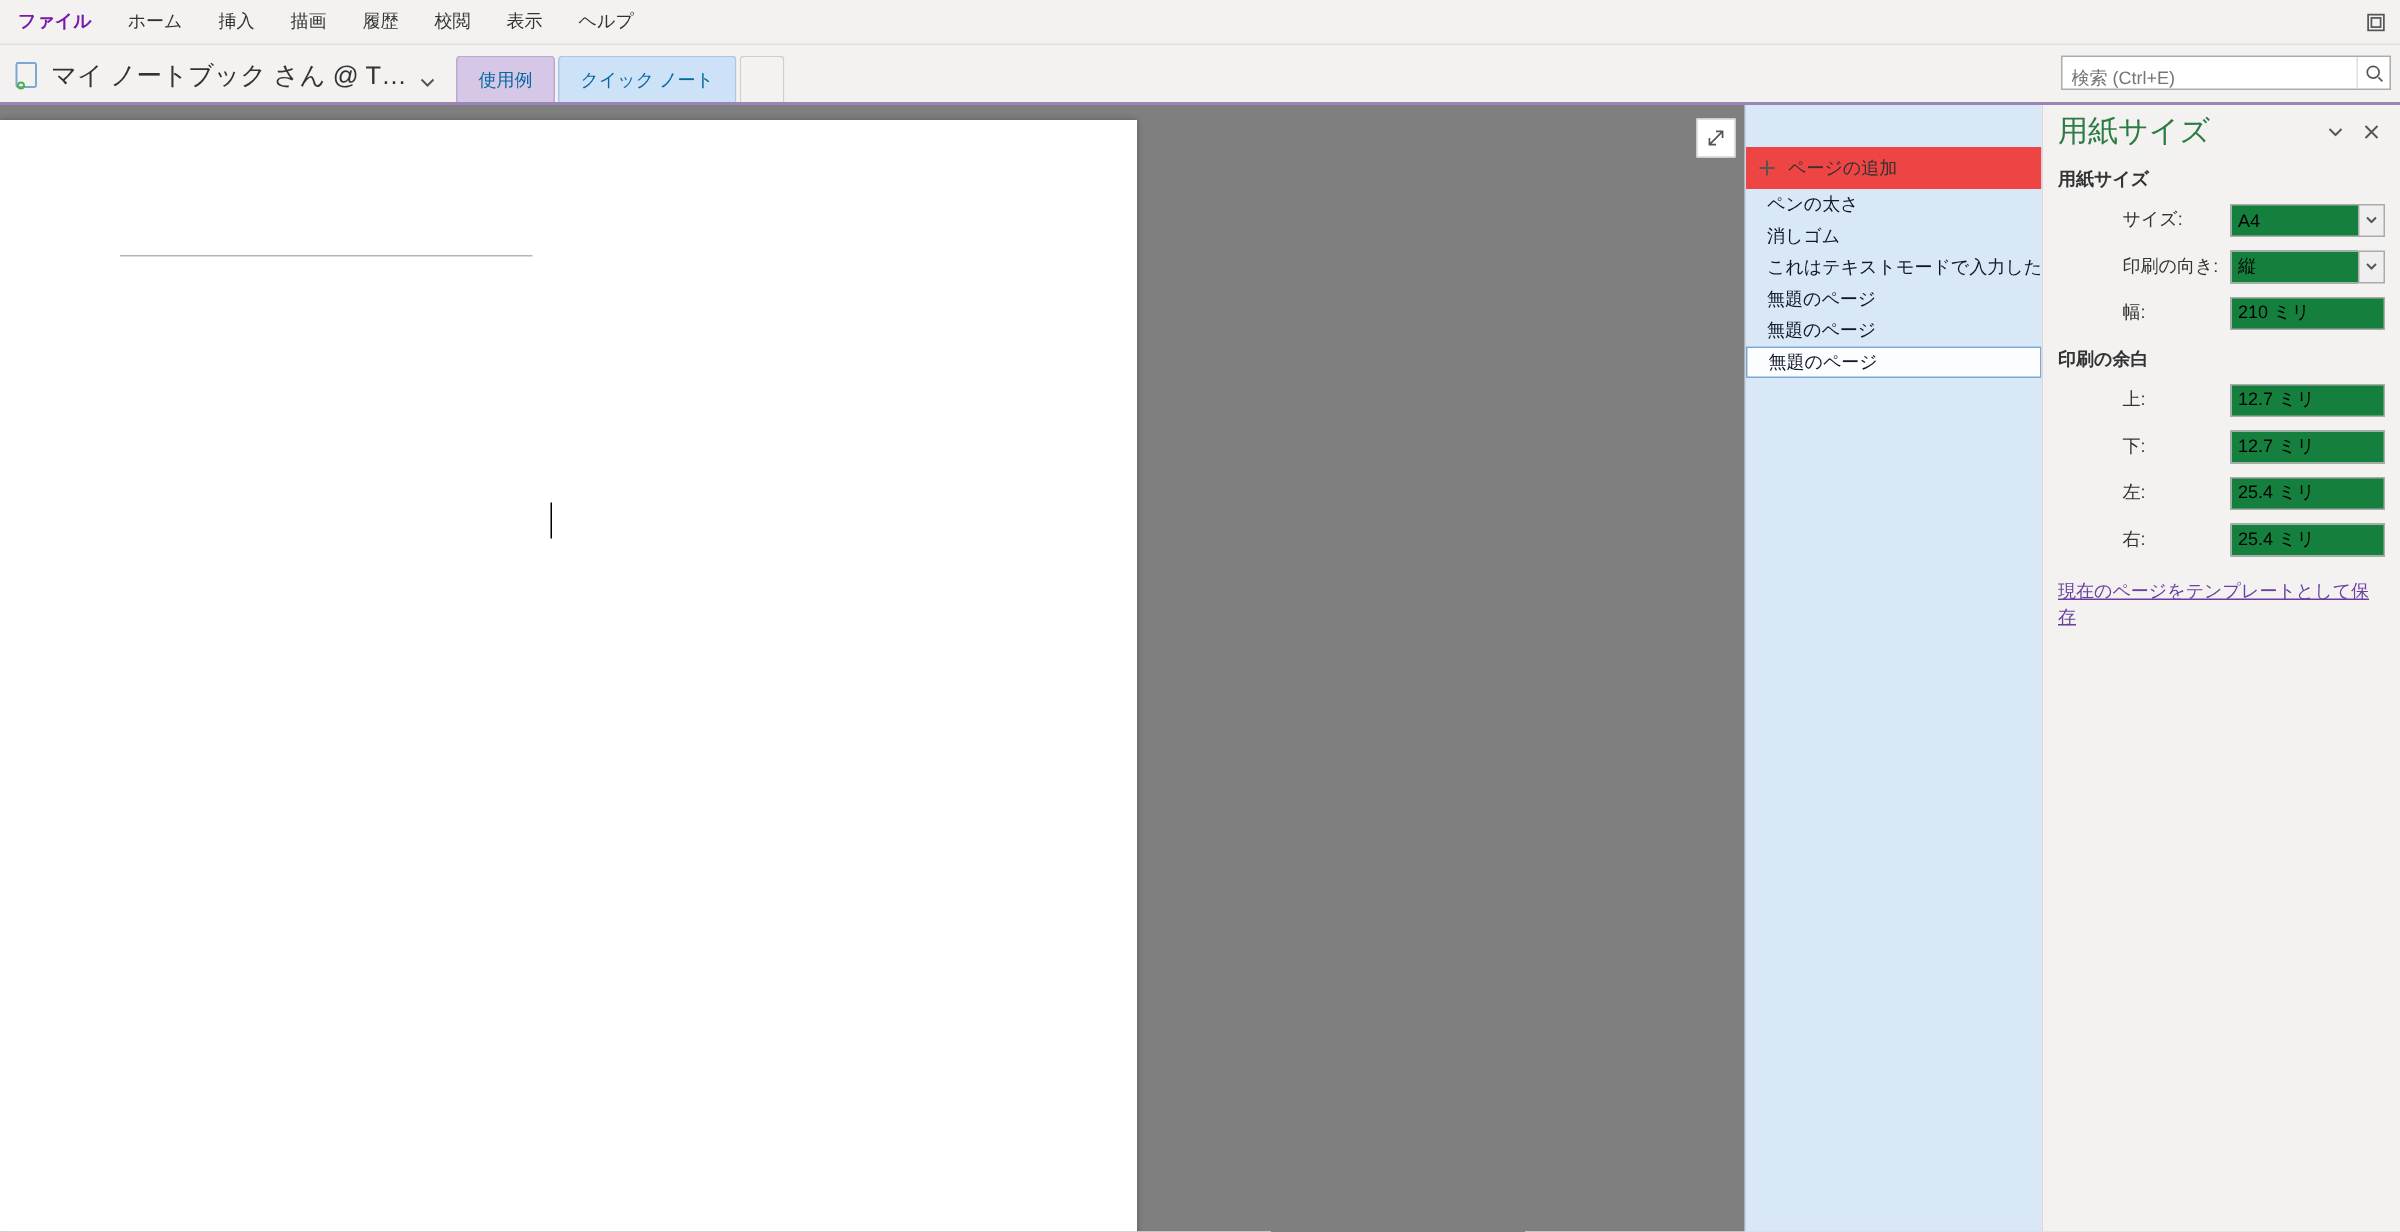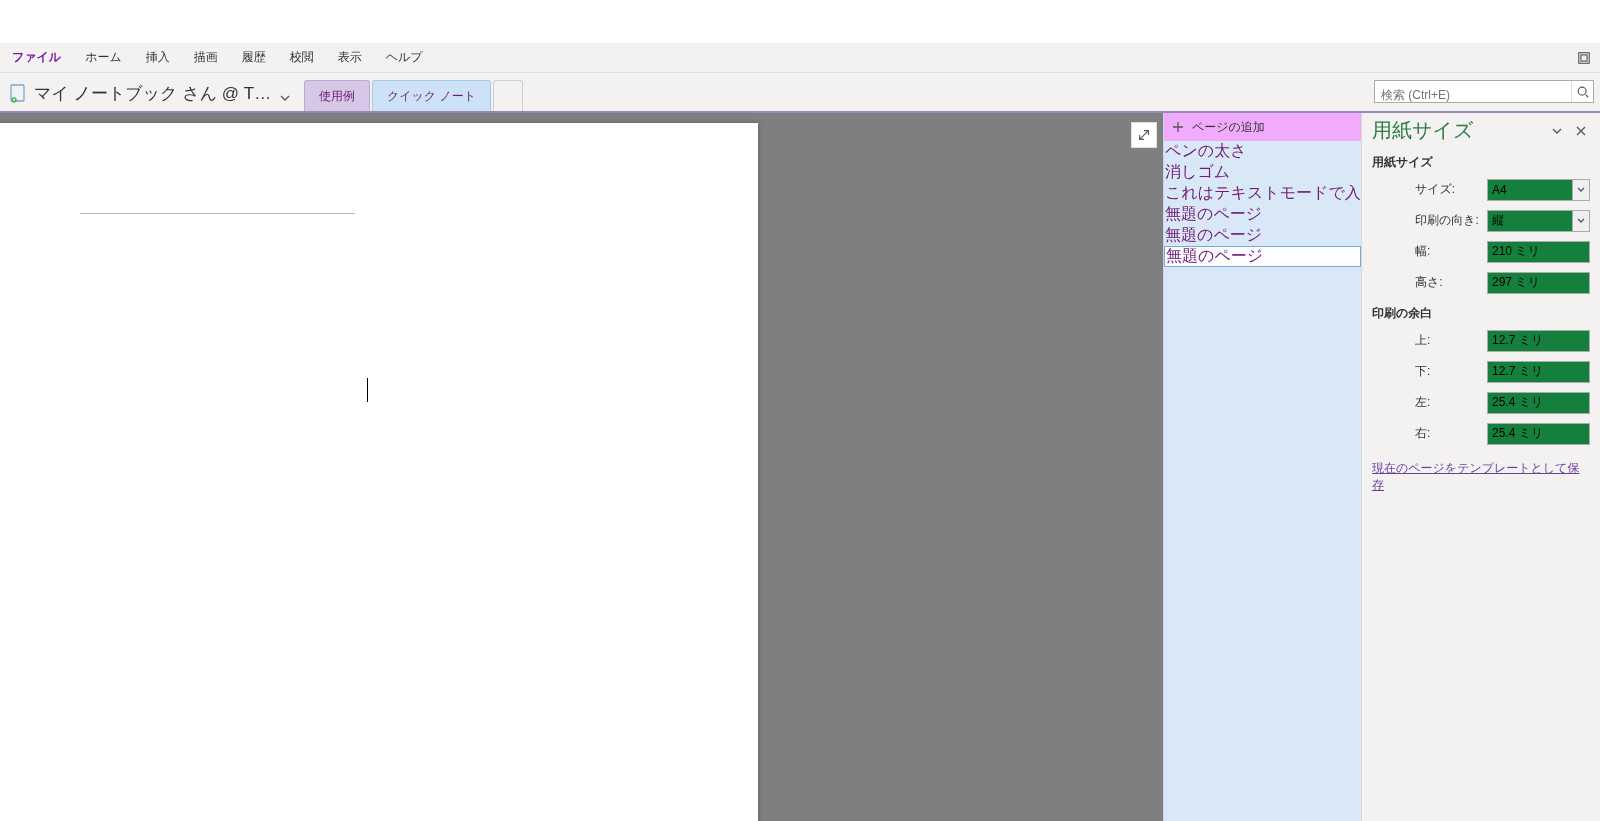--- a/index.html
+++ b/index.html
@@ -1,53 +1,53 @@
 <!DOCTYPE html>
 <html><head>
 <meta charset="utf-8">
 <style>
   * { box-sizing: border-box; margin: 0; padding: 0; font-family: "Yu Gothic UI","Meiryo UI",sans-serif; }
   html,body { width:1600px; height:821px; overflow:hidden; background:#fff; font-size:12px; }
 
   
-  .menubar { height:30px; background:#f3f2f1; display:flex; align-items:stretch; border-bottom:1px solid #e1dfdd;margin-top:43px; }
+  .menubar { height:30px; background:#f3f2f1; display:flex; align-items:stretch; border-bottom:1px solid #e1dfdd; }
   .menuitem { padding:0 12px; display:flex; align-items:center; color:#333; cursor:default; }
   .menuitem.file { color:#7719aa; font-weight:600; }
   .menu-spacer { flex:1; }
   .fullscreen-btn { width:32px; display:flex; align-items:center; justify-content:center; }
   .fullscreen-btn svg { width:14px; height:14px; }
 
   
   .tabbar { height:40px; background:#f3f2f1; display:flex; align-items:flex-end; border-bottom:2px solid #9a86b6; position:relative; }
   .nb-icon { width:20px; height:20px; margin:0 6px 8px 8px; }
   .nb-title { font-size:17px; color:#333; margin-bottom:6px; max-width:240px; white-space:nowrap; overflow:hidden; text-overflow:ellipsis; }
   .nb-dd { margin:0 14px 10px 6px; }
-  .sectiontab { height:25px; padding:15px 14px; font-size:12px; color:#701a75; display:flex; align-items:center; border:1px solid #d0cecd; border-bottom:none; border-top-left-radius:3px; border-top-right-radius:3px; margin-right:2px; background:#f3f2f1; }
+  .sectiontab { height:25px; padding:15px 14px; font-size:12px; color:#0369a1; display:flex; align-items:center; border:1px solid #d0cecd; border-bottom:none; border-top-left-radius:3px; border-top-right-radius:3px; margin-right:2px; background:#f3f2f1; }
   .sectiontab.active     { background:#d6c7e6; border-color:#bba9d4; }
   .sectiontab.highlight  { background:#cde2f7; border-color:#a8c8ea; }
   .addtab { width:26px; justify-content:center; }
   .tab-spacer { flex:1; }
   .searchbox { height:23px; width:220px; margin:0 6px 8px 0; display:flex; align-items:flex-end; border:1px solid #ababab; background:#fff; }
   .searchbox input { flex:1; border:none; outline:none; font-size:12px; padding:0 6px; background:transparent; color:#666; }
   .search-dd { width:22px; height:100%; display:flex; align-items:center; justify-content:center; border-left:1px solid #e1dfdd; }
 
   
   .main { display:flex; height:calc(821px - 30px - 40px); }
   .canvas-wrap { flex:1; background:#7f7f7f; position:relative; overflow:hidden; }
   .page { position:absolute; left:0; top:10px; width:758px; height:100%; background:#fff; box-shadow:0 0 4px rgba(0,0,0,.3); }
   .page-hr { position:absolute; left:80px; top:90px; width:275px; border-top:1px solid #b6b6b6; }
   .cursor { position:absolute; left:367px; top:255px; width:1px; height:24px; background:#000; }
   .expand-toggle  { position:absolute; top:9px; right:6px; width:26px; height:26px; background:#fff; border:1px solid #e1dfdd; display:flex; align-items:center; justify-content:center; }
   .expand-toggle svg { width:14px; height:14px; }
 
   
   .pagelist { width:198px; background:#d9e8f6; border-left:1px solid #c6d6e7; display:flex; flex-direction:column; }
-  .addpage { height:28px; background:#f0abfc; display:flex; align-items:center; padding-left:8px; gap:8px; color:#333; }
+  .addpage { height:28px; background:#ef4444; display:flex; align-items:center; padding-left:8px; gap:8px; color:#333;margin-top:28px; }
   .addpage svg { width:12px; height:12px; }
-  .pageitem { height:21px; display:flex; align-items:center; padding-left:1px; font-size:16px; color:#701a75; white-space:nowrap; overflow:hidden; }
+  .pageitem { height:21px; display:flex; align-items:center; padding-left:14px; font-size:12px; color:#0f172a; white-space:nowrap; overflow:hidden; }
   .pageitem.selected { background:#fcfdfe; border:1px solid #7ba7d7; }
 
   
   .pane { width:239px; background:#f3f2f1; border-left:1px solid #d9d9d9; padding:4px 10px 10px 10px; display:flex; flex-direction:column; gap:6px; }
   .pane-head { display:flex; align-items:center; }
   .pane-title { flex:1; font-size:20px; color:#2b7b43; }
   .pane-btn { width:18px; height:18px; display:flex; align-items:center; justify-content:center; color:#666; margin-left:6px; }
   .pane-section-title { font-weight:600; color:#333; margin-top:4px; }
   .row { display:flex; align-items:center; height:25px;margin-left:43px; }
   .row label { width:72px; color:#333; }
@@ -176,24 +176,20 @@
             <svg width="8" height="5" viewBox="0 0 8 5">
               <path d="M1 1l3 3 3-3"></path>
             </svg>
           </div>
       </div>
     </div>
     <div class="row">
       <label>幅:</label>
       <div class="value">210 ミリ</div>
     </div>
-    <div class="row">
-      <label>高さ:</label>
-      <div class="value">297 ミリ</div>
-    </div>
 
     <div class="pane-section-title">印刷の余白</div>
 
     <div class="row">
       <label>上:</label>
       <div class="value">12.7 ミリ</div>
     </div>
     <div class="row">
       <label>下:</label>
       <div class="value">12.7 ミリ</div>

